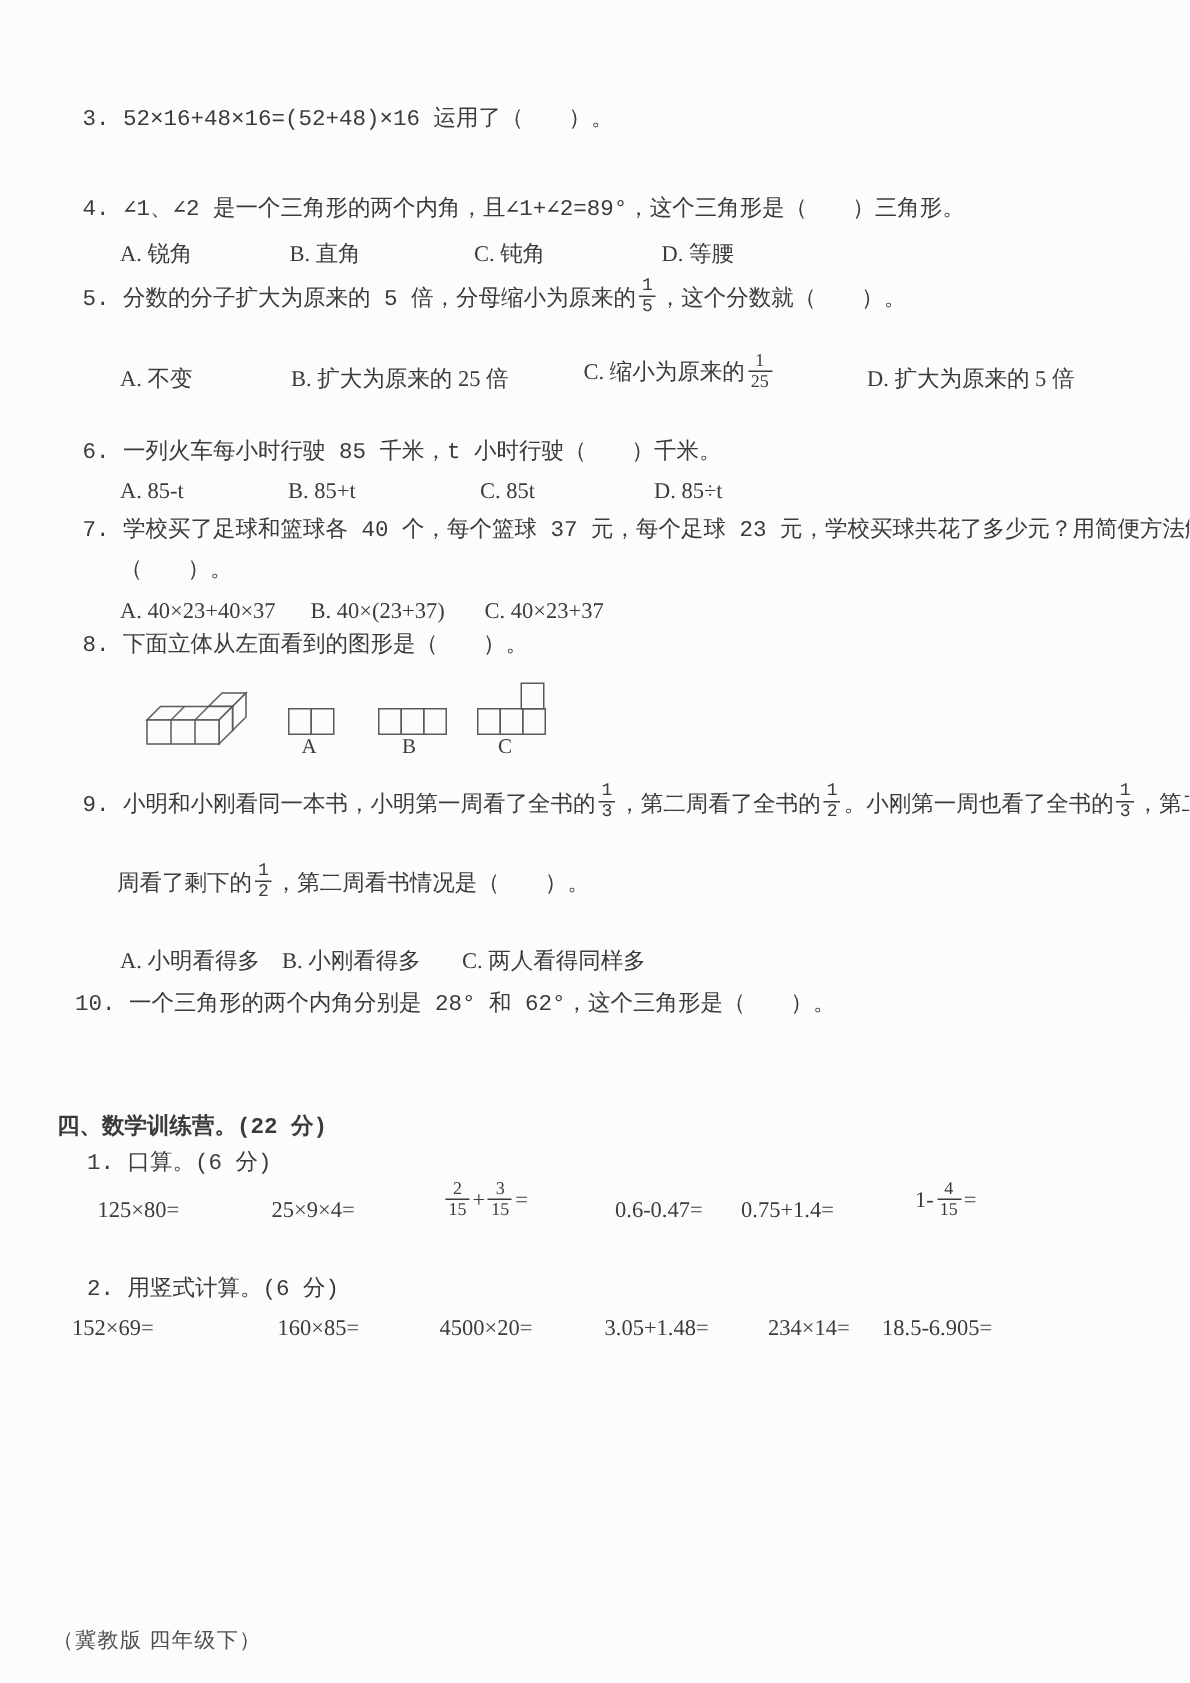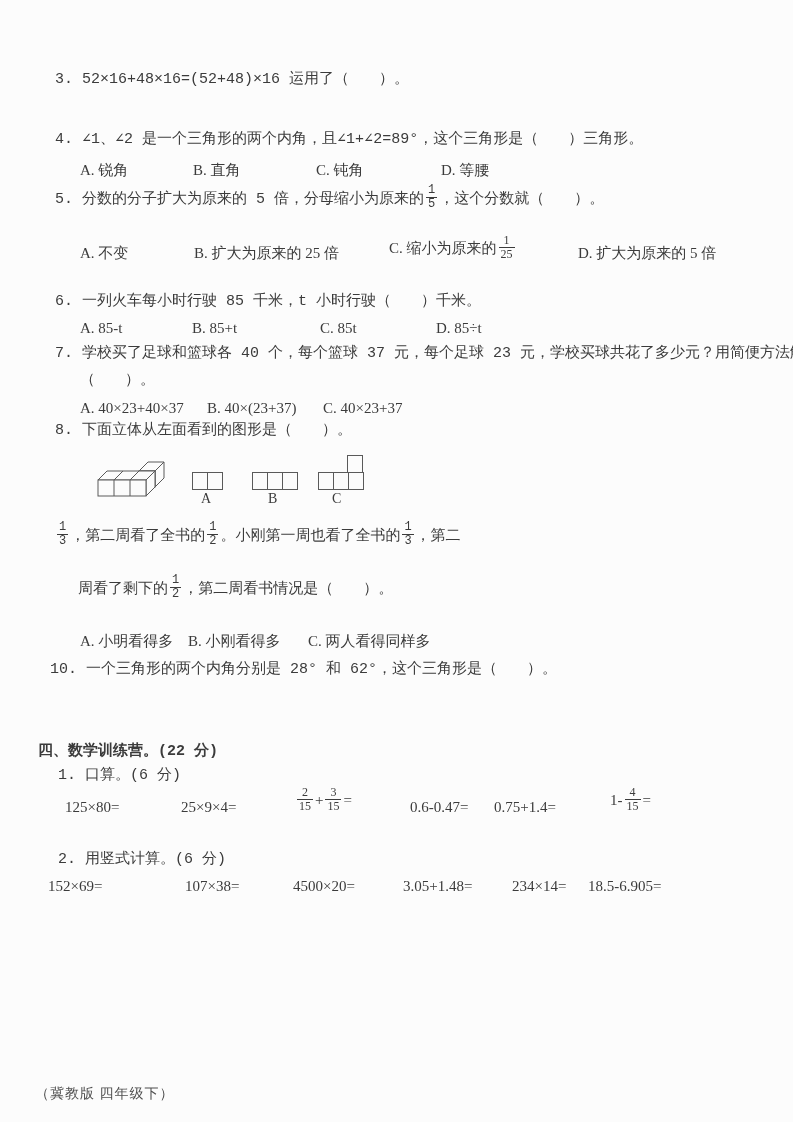--- a/index.html
+++ b/index.html
@@ -105,21 +105,21 @@
     <div class="cell"></div>
     <div class="cell"></div>
   </div>
   <div class="cell" style="position:absolute;left:348px;top:455px"></div>
 
   <span class="figlabel" style="left:201px;top:491px">A</span>
   <span class="figlabel" style="left:268px;top:491px">B</span>
   <span class="figlabel" style="left:332px;top:491px">C</span>
 
   <div class="line" style="left:55px;top:523px">
-    <span class="frac"><span class="fn">1</span><span class="fd">3</span></span><span>，第二周看了全书的</span><span class="frac"><span class="fn">1</span><span class="fd">2</span></span><span>。小刚第一周也看了全书的</span><span class="frac"><span class="fn">1</span><span class="fd">3</span></span><span>，第二</span>
+    <span>9.  小明和小刚看同一本书，小明第一周看了全书的</span><span class="frac"><span class="fn">1</span><span class="fd">3</span></span><span>，第二周看了全书的</span><span class="frac"><span class="fn">1</span><span class="fd">2</span></span><span>。小刚第一周也看了全书的</span><span class="frac"><span class="fn">1</span><span class="fd">3</span></span><span>，第二</span>
   </div>
   <div class="line" style="left:78px;top:576px">
     <span>周看了剩下的</span><span class="frac"><span class="fn">1</span><span class="fd">2</span></span><span>，第二周看书情况是（　　）。</span>
   </div>
   <div class="opts" style="top:631px">
     <span class="opt" style="left:80px">A. 小明看得多</span>
     <span class="opt" style="left:188px">B. 小刚看得多</span>
     <span class="opt" style="left:308px">C. 两人看得同样多</span>
   </div>
 
@@ -134,21 +134,21 @@
     <span class="opt" style="left:295px;top:0"><span class="frac"><span class="fn">2</span><span class="fd">15</span></span><span>+</span><span class="frac"><span class="fn">3</span><span class="fd">15</span></span><span>=</span></span>
     <span class="opt" style="left:410px;top:9px">0.6-0.47=</span>
     <span class="opt" style="left:494px;top:9px">0.75+1.4=</span>
     <span class="opt" style="left:610px;top:0"><span>1-</span><span class="frac"><span class="fn">4</span><span class="fd">15</span></span><span>=</span></span>
   </div>
 
   <div class="line" style="left:58px;top:850px">2. 用竖式计算。(6 分)</div>
 
   <div class="opts" style="top:876px">
     <span class="opt" style="left:48px">152×69=</span>
-    <span class="opt" style="left:185px">107×38=</span>
+    <span class="opt" style="left:185px">160×85=</span>
     <span class="opt" style="left:293px">4500×20=</span>
     <span class="opt" style="left:403px">3.05+1.48=</span>
     <span class="opt" style="left:512px">234×14=</span>
     <span class="opt" style="left:588px">18.5-6.905=</span>
   </div>
 
   <div class="footer">（冀教版 四年级下）</div>
 
 </div>
 

